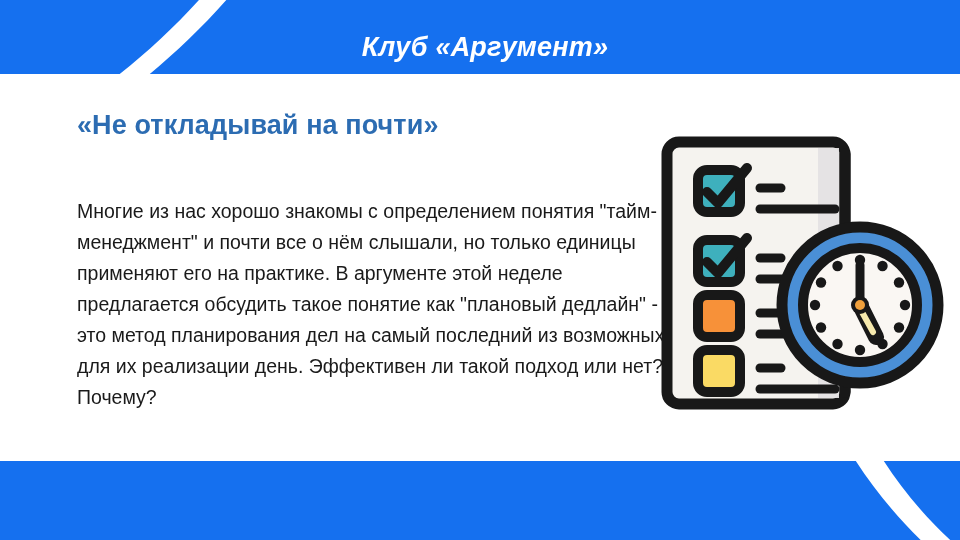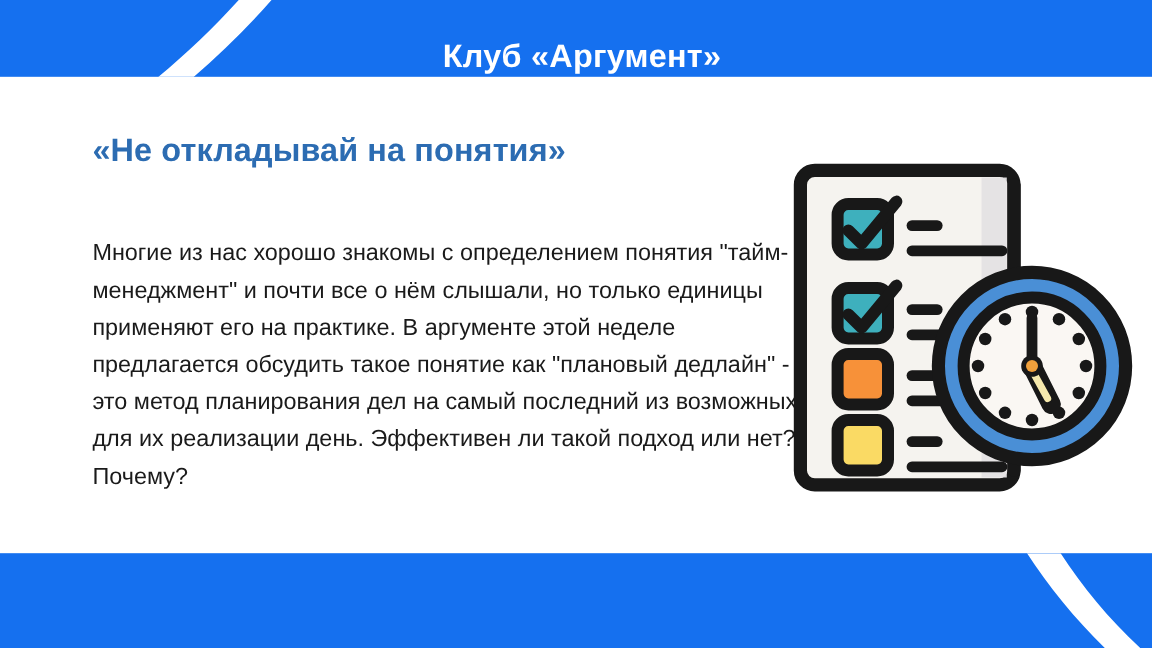--- a/index.html
+++ b/index.html
@@ -11,23 +11,24 @@
   }
   #slide {
     position:relative;
     width:960px; height:540px;
     background:#ffffff;
   }
 
   
   .band-top {
     position:absolute; left:0; top:0;
-    width:960px; height:64px;
+    width:960px; height:74px;
     background:#1570ef;
     overflow:hidden;
+    font-style:italic;
   }
   .band-top .arc {
     position:absolute; left:0; top:0;
     width:960px; height:86px;
   }
   .slide-title {
     position:absolute; left:0; top:32px;
     width:960px;
     text-align:center;
     font-size:27px; font-weight:bold;
@@ -78,21 +79,21 @@
 
 <div id="slide">
 
   <div class="band-top">
     <svg class="arc" viewBox="0 0 960 86" preserveAspectRatio="none">
       <path d="M 232 -40 C 196 8 150 52 104 86 L 135 86 C 178 52 224 8 258 -40 Z" fill="#ffffff"></path>
     </svg>
     <div class="slide-title">Клуб «Аргумент»</div>
   </div>
 
-  <div class="subtitle">«Не откладывай на понятия»</div>
+  <div class="subtitle">«Не откладывай на почти»</div>
 
   <div class="body-text">
     <p>Многие из нас хорошо знакомы с определением понятия "тайм-менеджмент" и почти все о нём слышали, но только единицы применяют его на практике. В аргументе этой неделе предлагается обсудить такое понятие как "плановый дедлайн" - это метод планирования дел на самый последний из возможных для их реализации день. Эффективен ли такой подход или нет? Почему?</p>
   </div>
 
   <div class="illustration">
     <svg viewBox="0 0 300 290" width="300" height="290">
 
       <g>
         <rect x="12" y="10" width="178" height="262" rx="12" ry="12" fill="#f5f3ef" stroke="#181818" stroke-width="11" stroke-linejoin="round"></rect>

